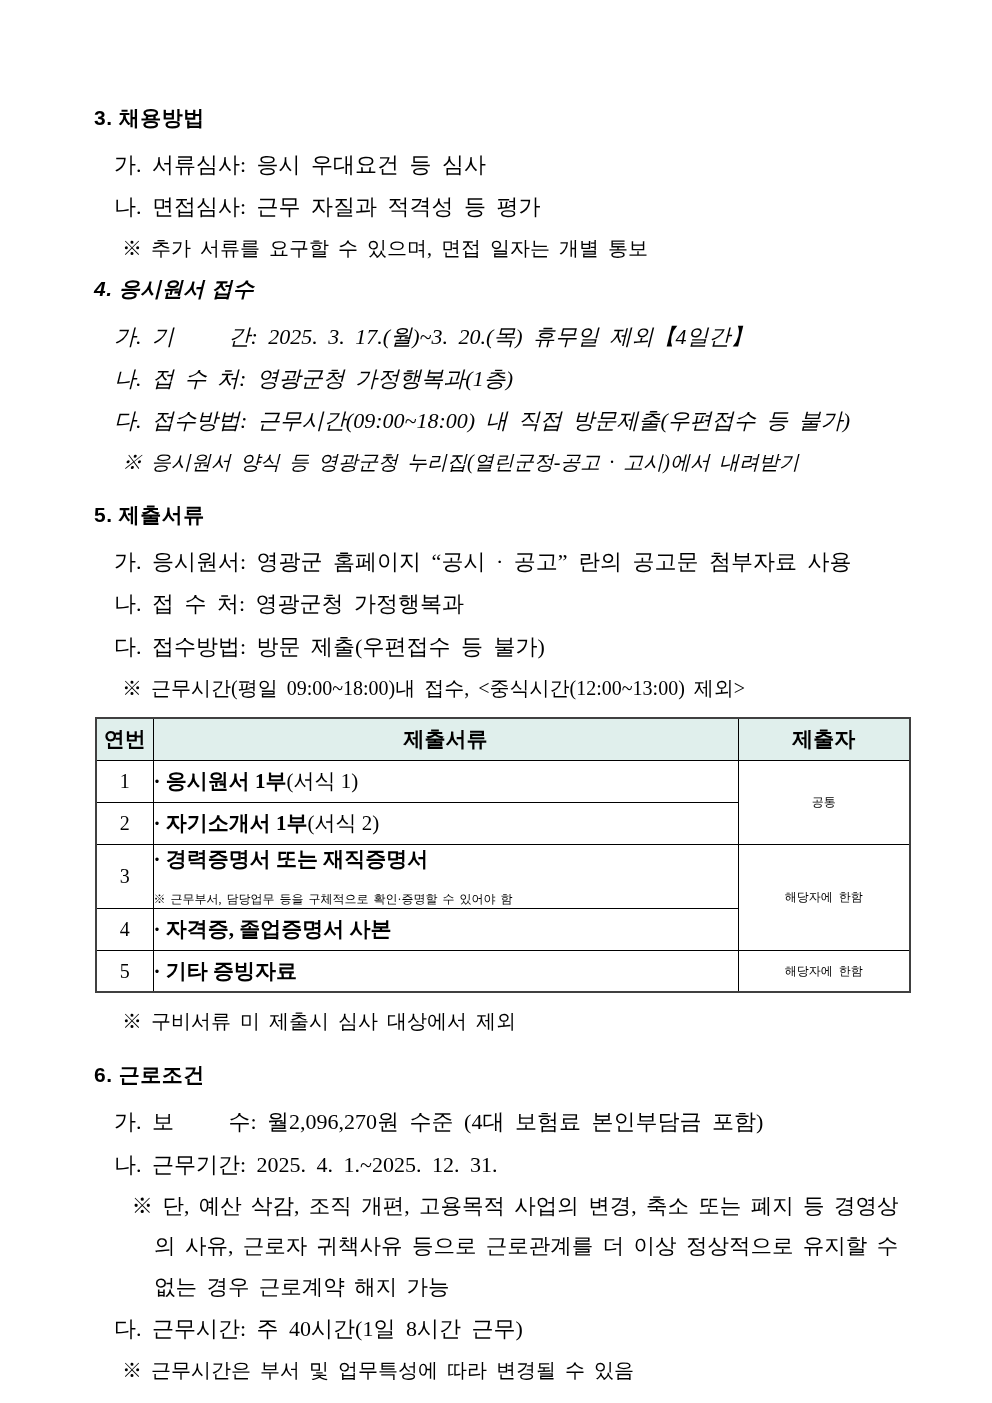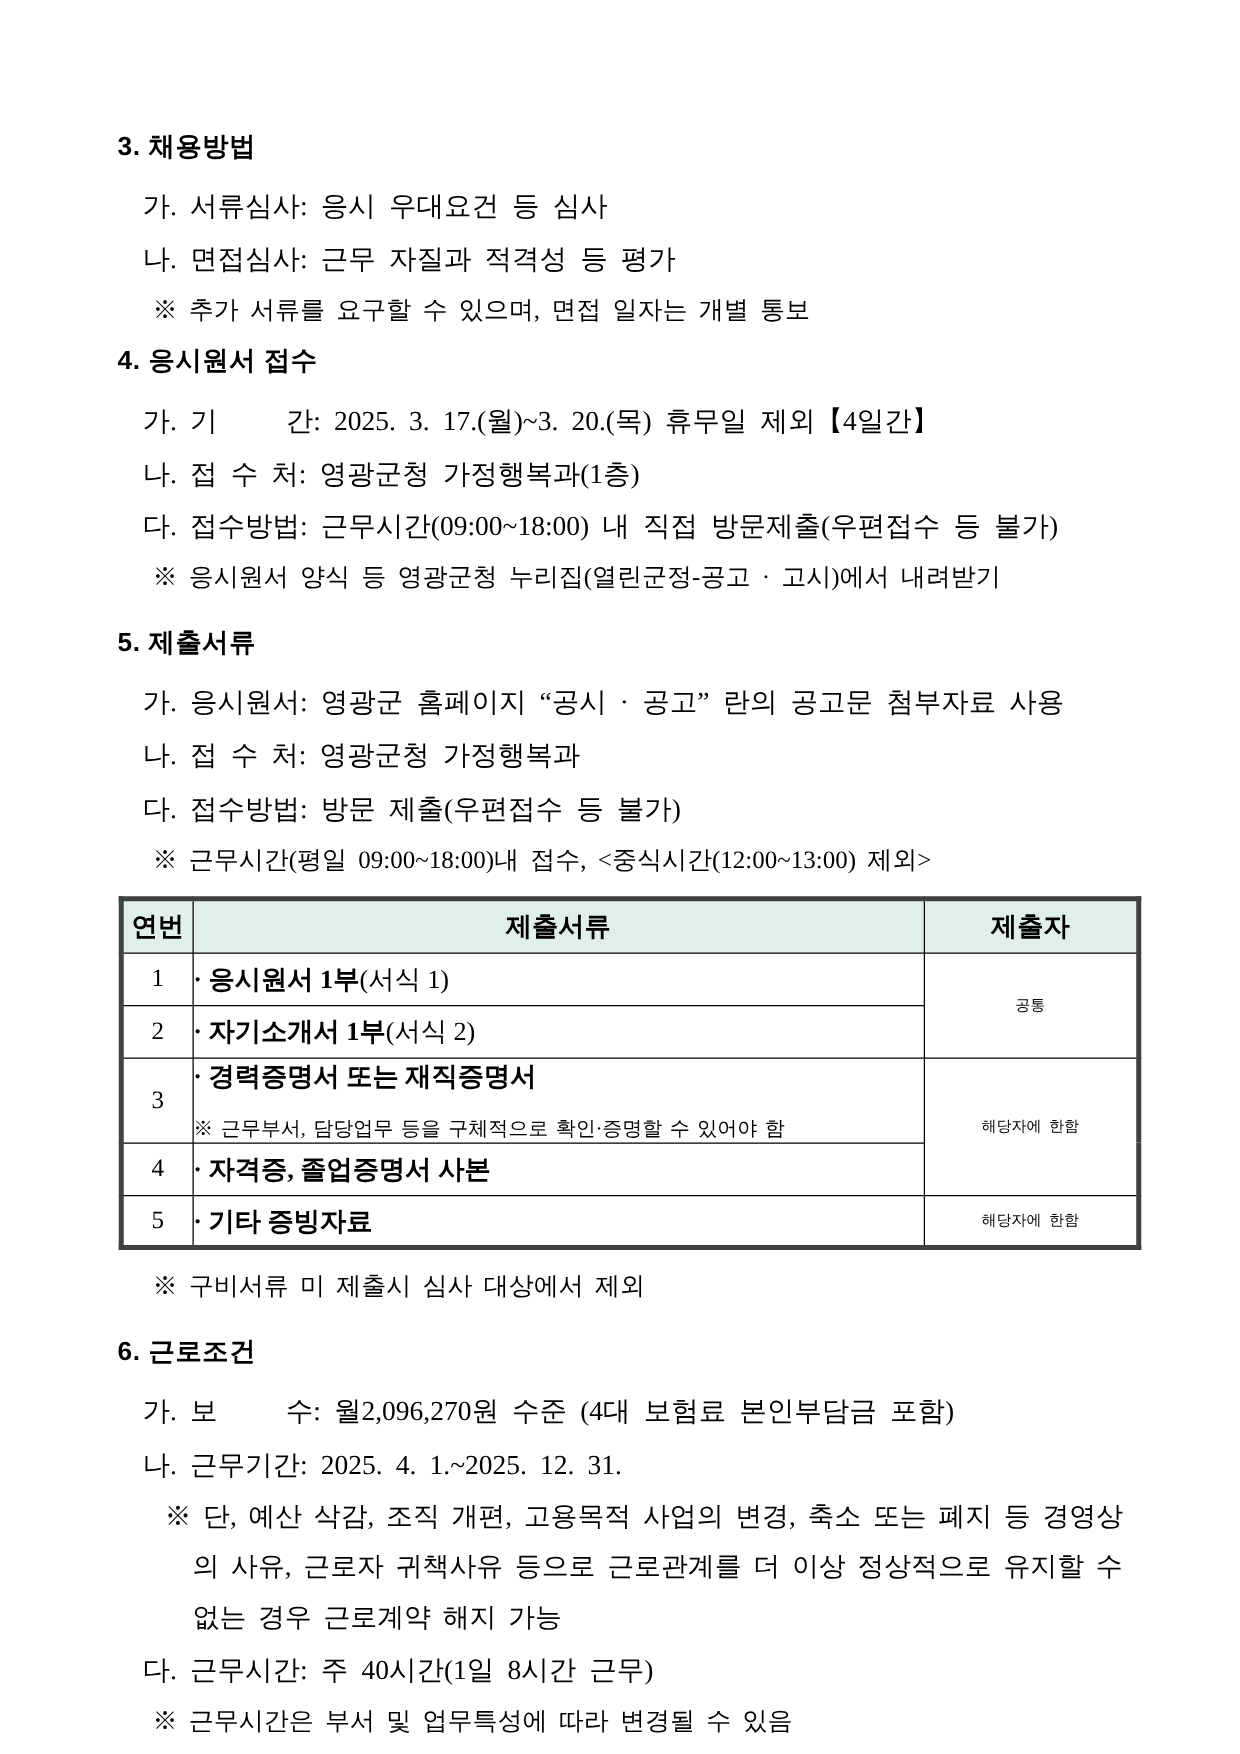--- a/index.html
+++ b/index.html
@@ -38,30 +38,30 @@
   }
   .note {
     font-size: 20px;
     line-height: 1.1;
     word-spacing: 4px;
     padding-left: 28px;
     margin: 12px 0 18px 0;
     white-space: pre-wrap;
   }
   .sec { margin: 0; }
-  .sec-4 { margin-top: 14px; }
+  .sec-4 { margin-top: 14px; font-style: italic; }
   .sec-5 { margin-top: 30px; }
   .sec-6 { margin-top: 28px; }
 
   table.doc-table {
     border-collapse: collapse;
     width: 814px;
     margin: 13px 0 0 1px;
     table-layout: fixed;
-    border: 4px solid #404040;
+    border: 2px solid #404040;
   }
   table.doc-table th, table.doc-table td {
     border: 1px solid #000000;
     padding: 0;
   }
   table.doc-table th {
     font-size: 21px;
     font-weight: bold;
     text-align: center;
     height: 41px;
@@ -77,21 +77,21 @@
   }
   td.cell-sub {
     font-size: 12px;
     text-align: center;
     word-spacing: 3px;
   }
   .row-std { height: 42px; }
   .row-tall { height: 62px; }
   .b { font-weight: bold; }
   .doc-note {
-    font-size: 16px;
+    font-size: 12px;
     font-weight: normal;
     margin-top: 18px;
     word-spacing: 2px;
     white-space: pre-wrap;
   }
   .table-footnote {
     font-size: 20px;
     word-spacing: 4px;
     padding-left: 28px;
     margin: 15px 0 0 0;

